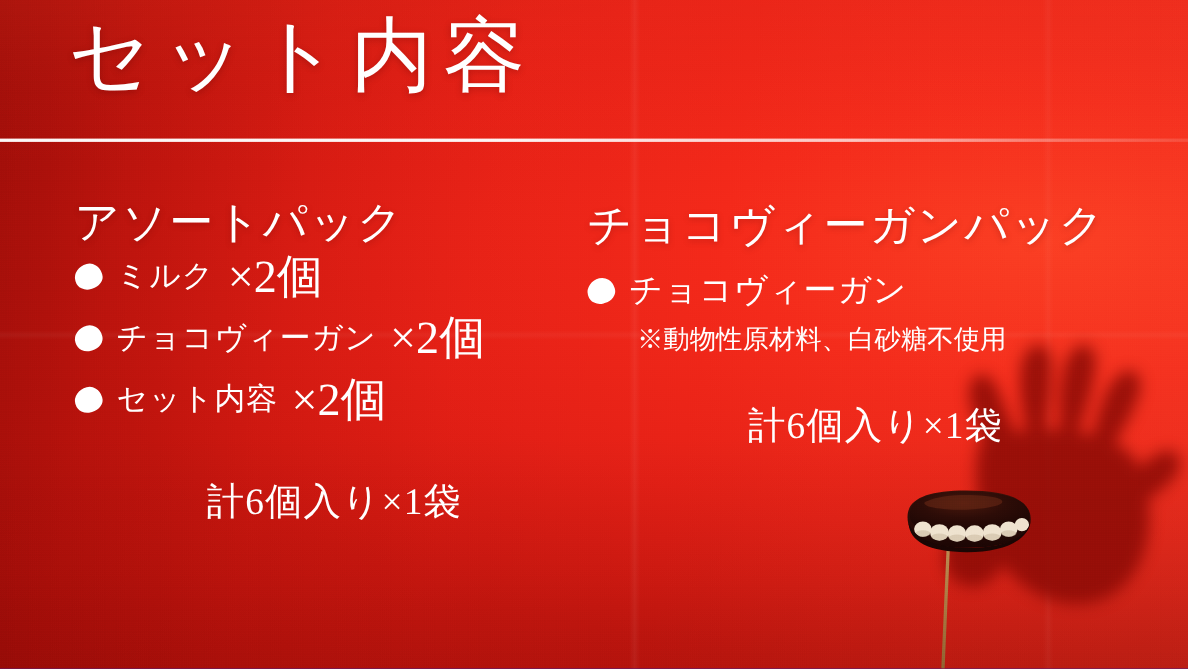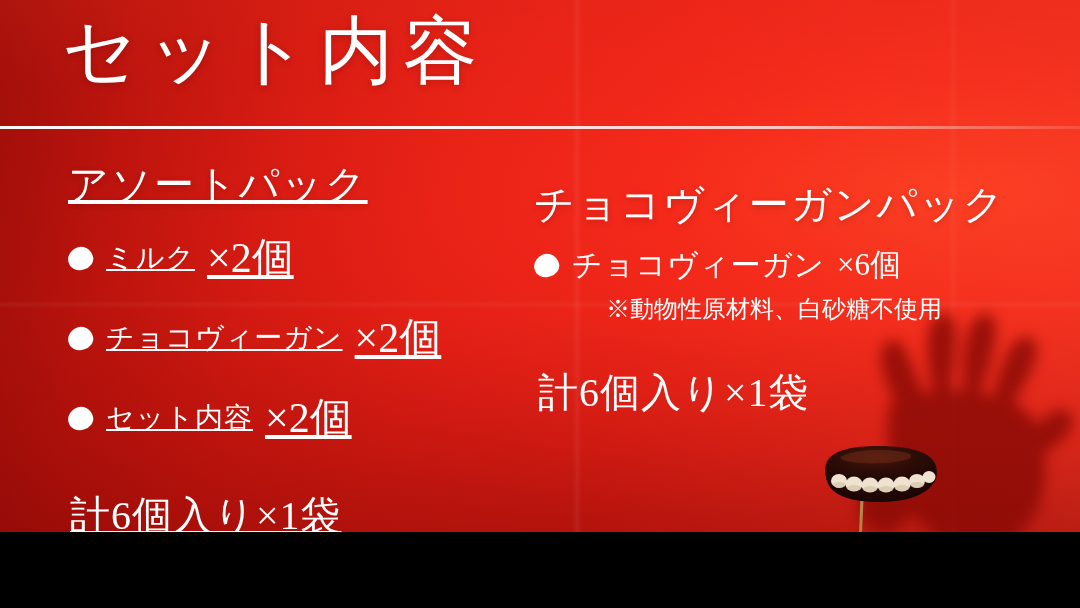--- a/index.html
+++ b/index.html
@@ -3,21 +3,21 @@
 <meta charset="utf-8">
 <style>
   html, body {
     margin: 0;
     padding: 0;
     background: #000;
   }
   #stage {
     position: relative;
     width: 1080px;
-    height: 532px;
+    height: 608px;
     overflow: hidden;
     font-family: "Liberation Serif", "DejaVu Serif", serif;
     color: #ffffff;
     background: #6d28d9;
     -webkit-font-smoothing: antialiased;
   }
 
   
   .bg-base {
     position: absolute; inset: 0;
@@ -94,38 +94,38 @@
     background: linear-gradient(90deg,
       rgba(255,255,255,0.97) 0%,
       rgba(255,255,255,0.95) 42%,
       rgba(255,255,255,0.72) 72%,
       rgba(255,255,255,0.34) 88%,
       rgba(255,255,255,0.12) 100%);
   }
 
   
   .col { position: absolute; }
-  .col-left  { left: 68px;  top: 164px; width: 470px; text-decoration: underline; }
+  .col-left  { left: 68px;  top: 181px; width: 470px; }
   .col-right { left: 534px; top: 184px; width: 520px; }
 
   .col-head {
     font-size: 40px;
     line-height: 1.06;
     letter-spacing: 2px;
     white-space: nowrap;
     text-shadow: 0 2px 6px rgba(90,0,0,0.26);
   }
 
   .list { margin: 0; padding: 0; list-style: none; }
   .li {
     display: flex;
     align-items: center;
     white-space: nowrap;
   }
-  .col-left .li  { margin-top: 24px; }
+  .col-left .li  { }
   .col-right .li { margin-top: 18px; }
 
   .bullet {
     flex: none;
     width: 25px; height: 23px;
     margin-right: 13px;
     background: #ffffff;
     border-radius: 58% 46% 52% 48% / 52% 56% 44% 48%;
     transform: rotate(-16deg);
   }
@@ -138,28 +138,29 @@
     letter-spacing: 0px;
     margin-left: 12px;
   }
   .col-right .li-name { font-size: 30px; }
   .col-right .li-qty  { font-size: 31px; }
 
   .note {
     font-size: 24px;
     letter-spacing: 0px;
     margin-top: 7px;
-    margin-left: 72px;
+    margin-left: 45px;
     white-space: nowrap;
   }
 
   .total {
-    font-size: 40px;
+    font-size: 34px;
     letter-spacing: 1px;
     white-space: nowrap;
+    text-align: center;
   }
   .col-left .total  { margin-top: 42px; margin-left: 2px; }
   .col-right .total { margin-top: 40px; margin-left: 4px; }
 
   
   .treat { position: absolute; left: 816px; top: 440px; width: 130px; height: 168px; }
   .stick {
     position: absolute; left: 45px; top: 47px;
     width: 3px; height: 121px;
     background: linear-gradient(180deg, #c39a5a, #8d6a34);
@@ -222,21 +223,20 @@
     <div class="total">計6個入り×1袋</div>
   </div>
 
   <div class="col col-right">
     <div class="col-head">チョコヴィーガンパック</div>
 
     <ul class="list">
       <li class="li">
         <span class="bullet"></span>
         <span class="li-name">チョコヴィーガン</span>
-        <span class="li-qty">×6個</span>
       </li>
     </ul>
 
     <div class="note">※動物性原材料、白砂糖不使用</div>
     <div class="total">計6個入り×1袋</div>
   </div>
 
   <div class="treat">
     <div class="stick"></div>
     <svg viewBox="0 0 130 70" width="130" height="70" style="position:absolute;left:0;top:0;" aria-hidden="true">

